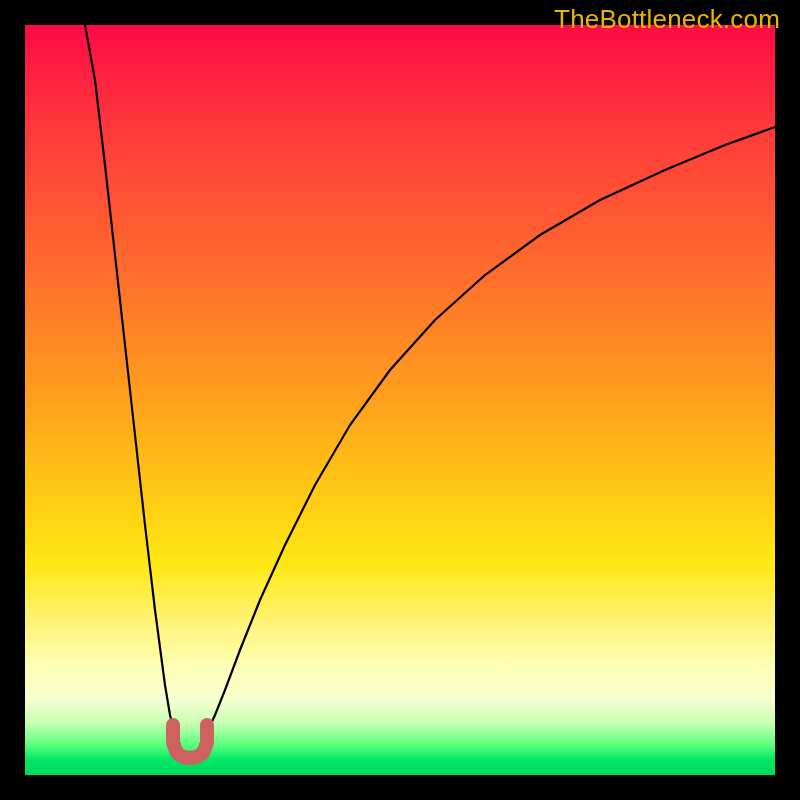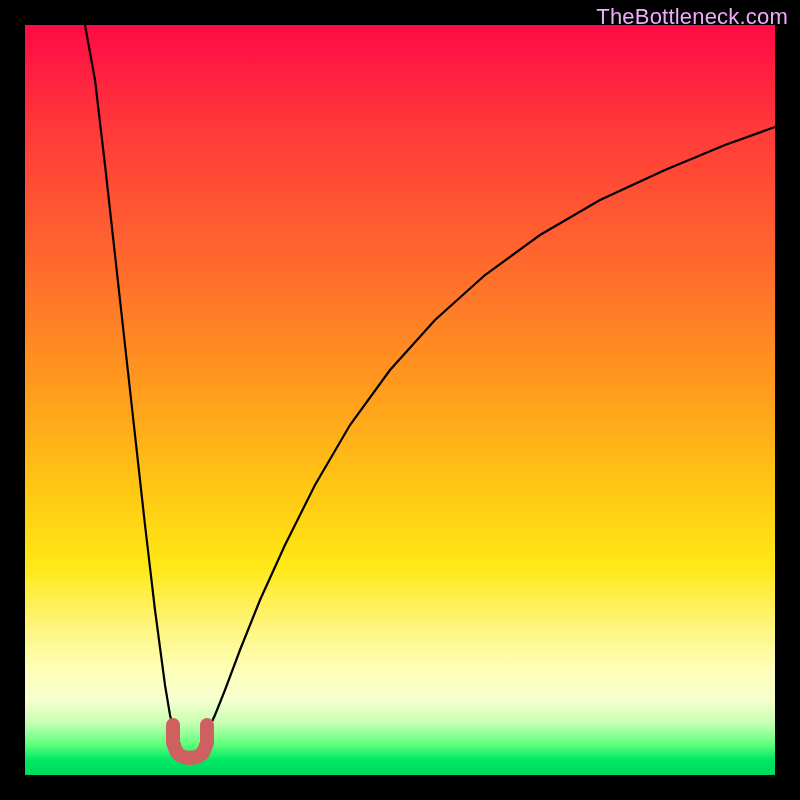--- a/index.html
+++ b/index.html
@@ -36,23 +36,23 @@
       #f6ffcf 90%,
       #c8ffb4 93%,
       #5bff7a 96%,
       #00e865 98%,
       #00d85a 100%
     );
   }
   .watermark {
     position: absolute;
     top: 4px;
-    right: 12px;
-    color: #f0abfc;
-    font-size: 22px;
+    right: 20px;
+    color: #eab308;
+    font-size: 26px;
     letter-spacing: 0.2px;
     user-select: none;
   }
   svg.curve {
     position: absolute;
     left: 0;
     top: 0;
     width: 750px;
     height: 750px;
     overflow: visible;

